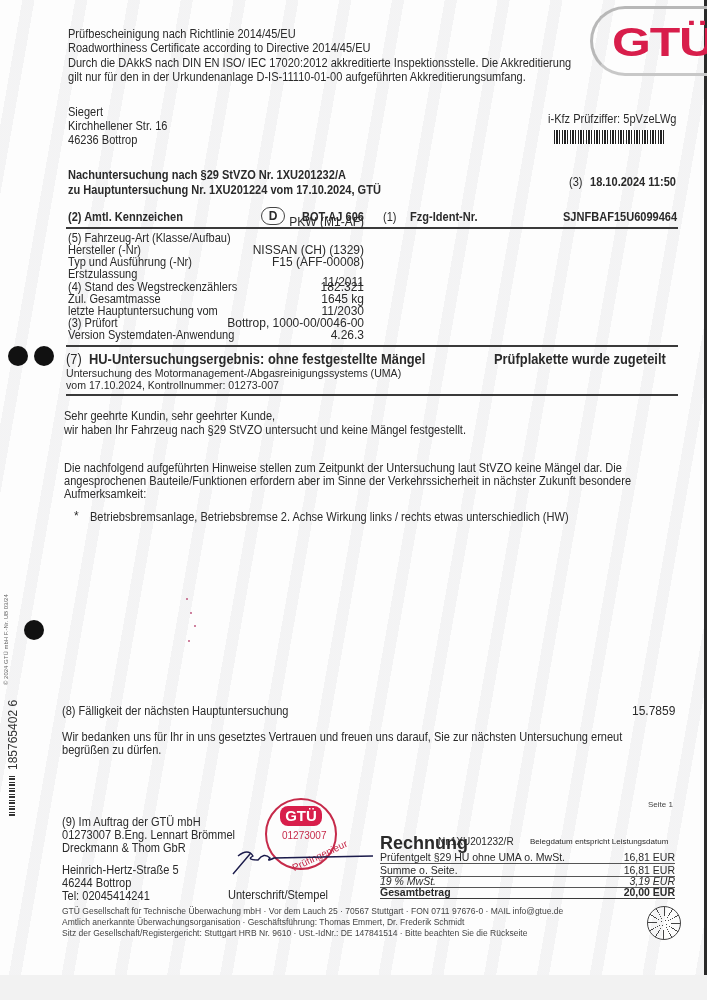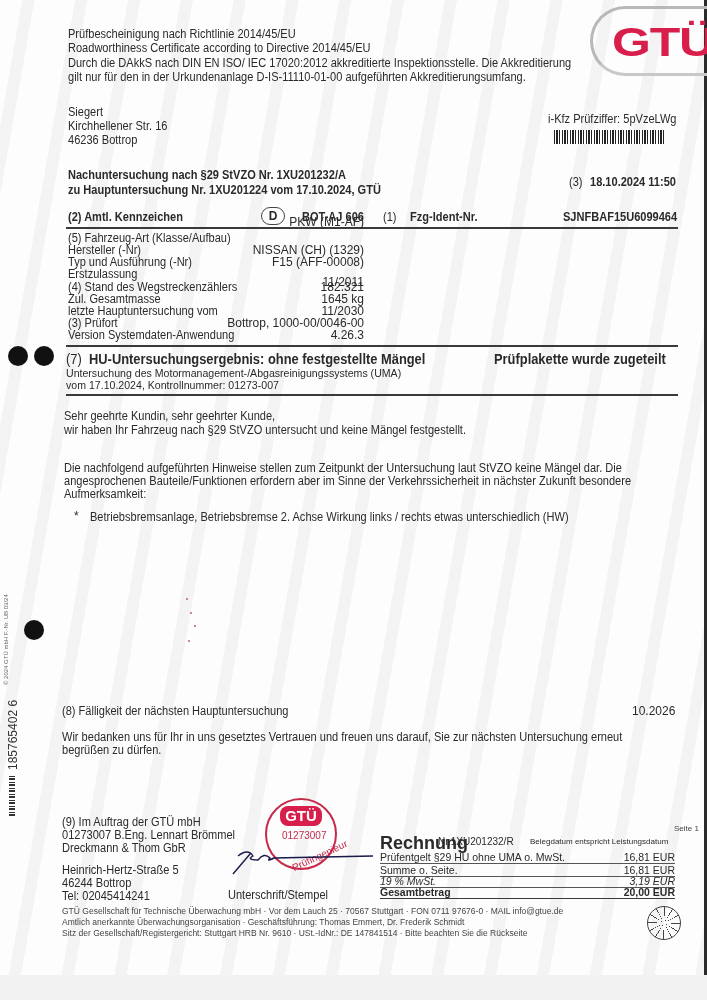--- a/index.html
+++ b/index.html
@@ -125,42 +125,42 @@
 <div class="abs t12 cond" style="left:64px; top:487px;">Aufmerksamkeit:</div>
 <div class="abs t12" style="left:74px; top:509px;">*</div>
 <div class="abs t12 cond" style="left:90px; top:510px;">Betriebsbremsanlage, Betriebsbremse 2. Achse Wirkung links / rechts etwas unterschiedlich (HW)</div>
 
 <div class="pink-dust" style="left:186px; top:598px;"></div>
 <div class="pink-dust" style="left:190px; top:612px;"></div>
 <div class="pink-dust" style="left:194px; top:625px;"></div>
 <div class="pink-dust" style="left:188px; top:640px;"></div>
 
 <div class="abs t12 cond" style="left:62px; top:704px;">(8) Fälligkeit der nächsten Hauptuntersuchung</div>
-<div class="abs t12" style="left:632px; top:704px;">10.2026</div>
+<div class="abs t12" style="left:632px; top:704px;">15.7859</div>
 
 <div class="abs t12 cond" style="left:62px; top:730px;">Wir bedanken uns für Ihr in uns gesetztes Vertrauen und freuen uns darauf, Sie zur nächsten Untersuchung erneut</div>
 <div class="abs t12 cond" style="left:62px; top:743px;">begrüßen zu dürfen.</div>
 
 <div class="abs t12 cond" style="left:62px; top:815px;">(9) Im Auftrag der GTÜ mbH</div>
 <div class="abs t12 cond" style="left:62px; top:828px;">01273007 B.Eng. Lennart Brömmel</div>
 <div class="abs t12 cond" style="left:62px; top:841px;">Dreckmann &amp; Thom GbR</div>
 <div class="abs t12 cond" style="left:62px; top:863px;">Heinrich-Hertz-Straße 5</div>
 <div class="abs t12 cond" style="left:62px; top:876px;">46244 Bottrop</div>
 <div class="abs t12 cond" style="left:62px; top:889px;">Tel: 02045414241</div>
 
 <div class="stamp"></div>
 <div class="stamp-logo">GTÜ</div>
 <div class="stamp-num">01273007</div>
 <div class="stamp-arc">Prüfingenieur</div>
 <svg class="signature" viewBox="0 0 150 30">
   <path d="M5 28 L22 8 M10 10 Q20 2 25 10 Q18 14 30 14 Q36 6 42 12 Q38 16 46 12 L145 10" stroke="#1a1a4a" stroke-width="1.4" fill="none"></path>
 </svg>
 <div class="abs t12 cond" style="left:228px; top:888px;">Unterschrift/Stempel</div>
 
-<div class="abs" style="left:648px; top:824px; font-size:8px; color:#444;margin-left:26px;">Seite 1</div>
+<div class="abs" style="left:648px; top:800px; font-size:8px; color:#444;">Seite 1</div>
 <div class="abs bold" style="left:380px; top:833px; font-size:18px;">Rechnung</div>
 <div class="abs" style="left:438px; top:836px; font-size:10px;">Nr.1XU201232/R</div>
 <div class="abs" style="left:530px; top:837px; font-size:8px;">Belegdatum entspricht Leistungsdatum</div>
 <div class="invoice-row ul" style="top:851px;">
   <span>Prüfentgelt §29 HU ohne UMA o. MwSt.</span>
   <span>16,81 EUR</span>
 </div>
 <div class="invoice-row ul" style="top:864px;">
   <span>Summe o. Seite.</span>
   <span>16,81 EUR</span>

